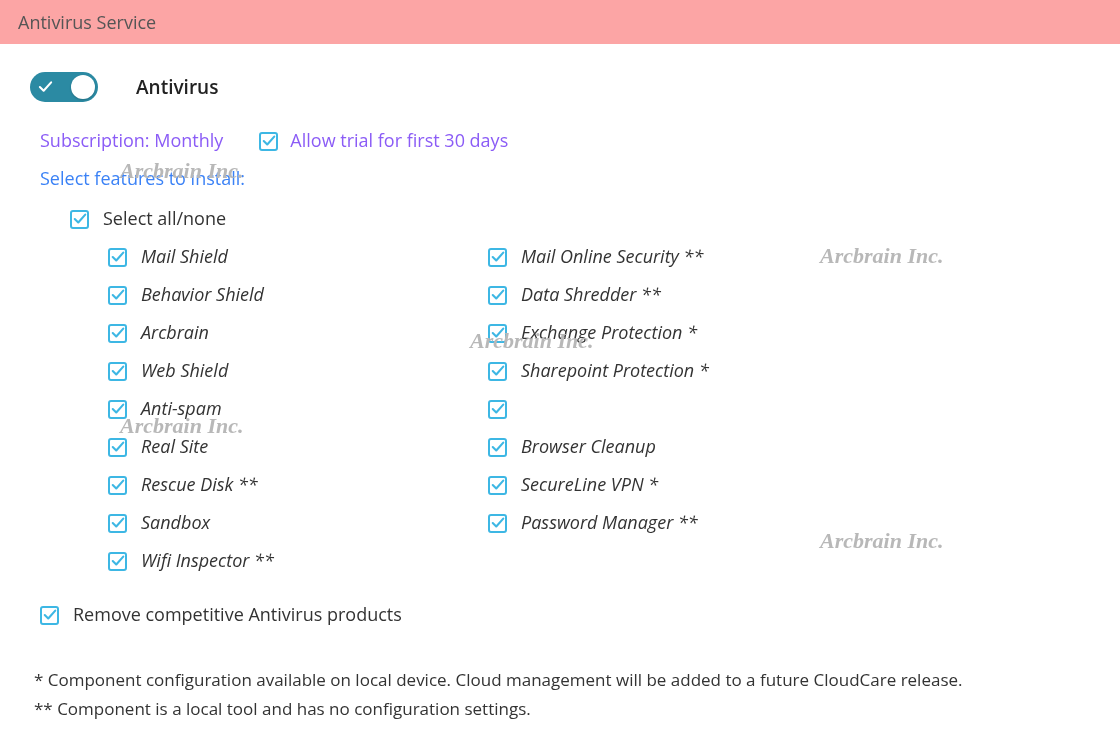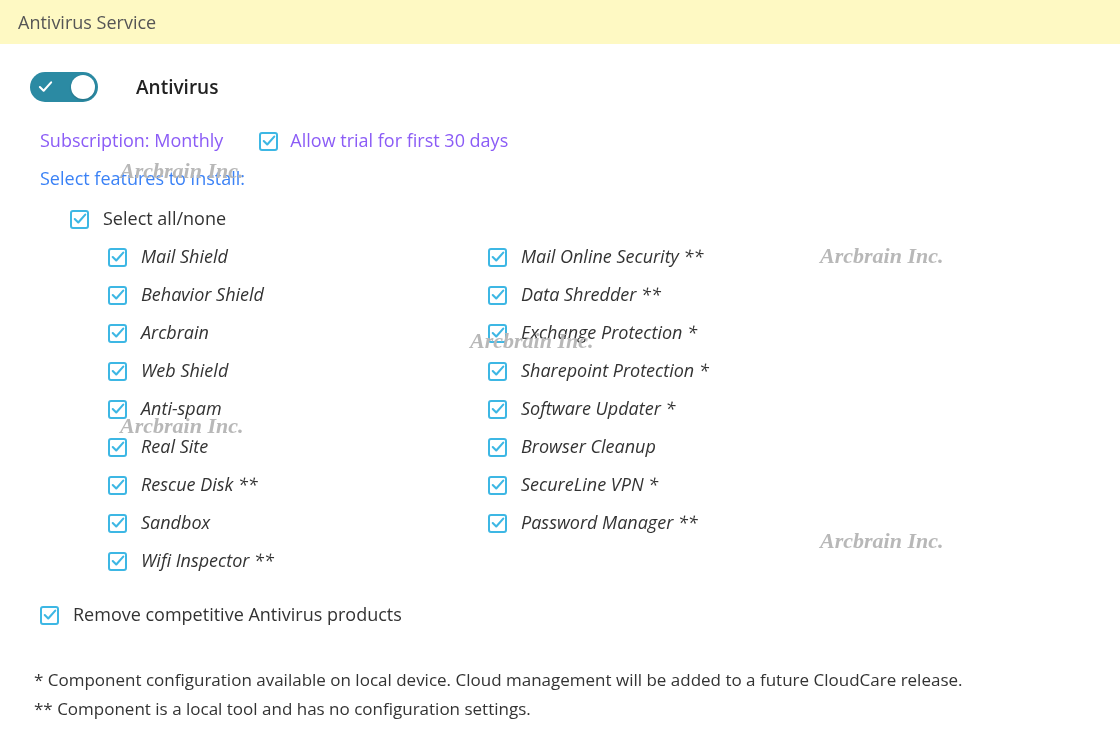--- a/index.html
+++ b/index.html
@@ -9,21 +9,21 @@
     }
     body {
       font-family: "Segoe UI", "Open Sans", Arial, sans-serif;
       font-size: 17px;
       color: #333;
       background: #fff;
       width: 1120px;
       position: relative;
     }
     .header-bar {
-      background: #fef9c3;
+      background: #fca5a5;
       padding: 10px 18px;
       font-size: 18px;
       color: #555;
     }
     .content {
       padding: 28px 30px 20px 30px;
     }
     .toggle-row {
       display: flex;
       align-items: center;
@@ -255,21 +255,20 @@
           </svg>
         </span>
         <span>Anti-spam</span>
       </div>
       <div class="feature-item">
         <span class="checkbox">
           <svg viewBox="0 0 16 16">
             <path d="M2 8 L6 12 L14 3" stroke="#3db7e4" stroke-width="2.4" fill="none" stroke-linecap="round" stroke-linejoin="round"></path>
           </svg>
         </span>
-        <span>Software Updater *</span>
       </div>
       <div class="feature-item">
         <span class="checkbox">
           <svg viewBox="0 0 16 16">
             <path d="M2 8 L6 12 L14 3" stroke="#3db7e4" stroke-width="2.4" fill="none" stroke-linecap="round" stroke-linejoin="round"></path>
           </svg>
         </span>
         <span>Real Site</span>
       </div>
       <div class="feature-item">

